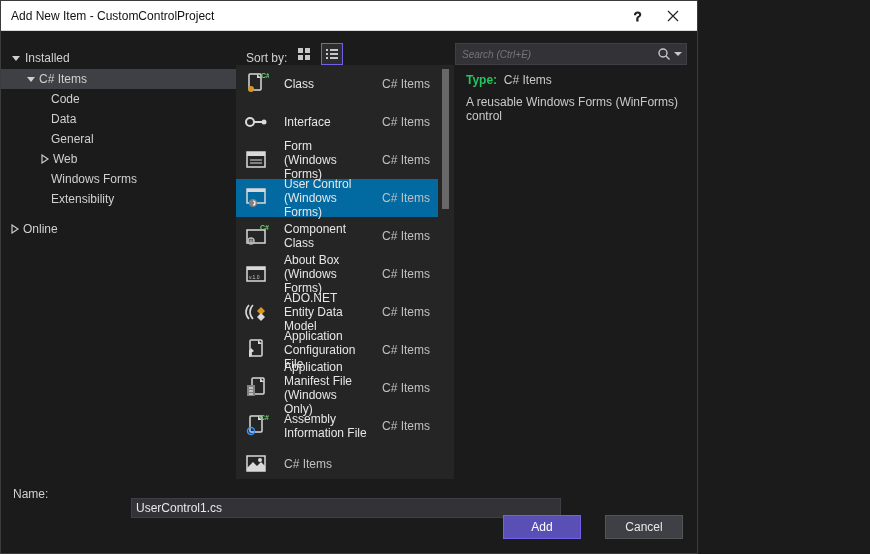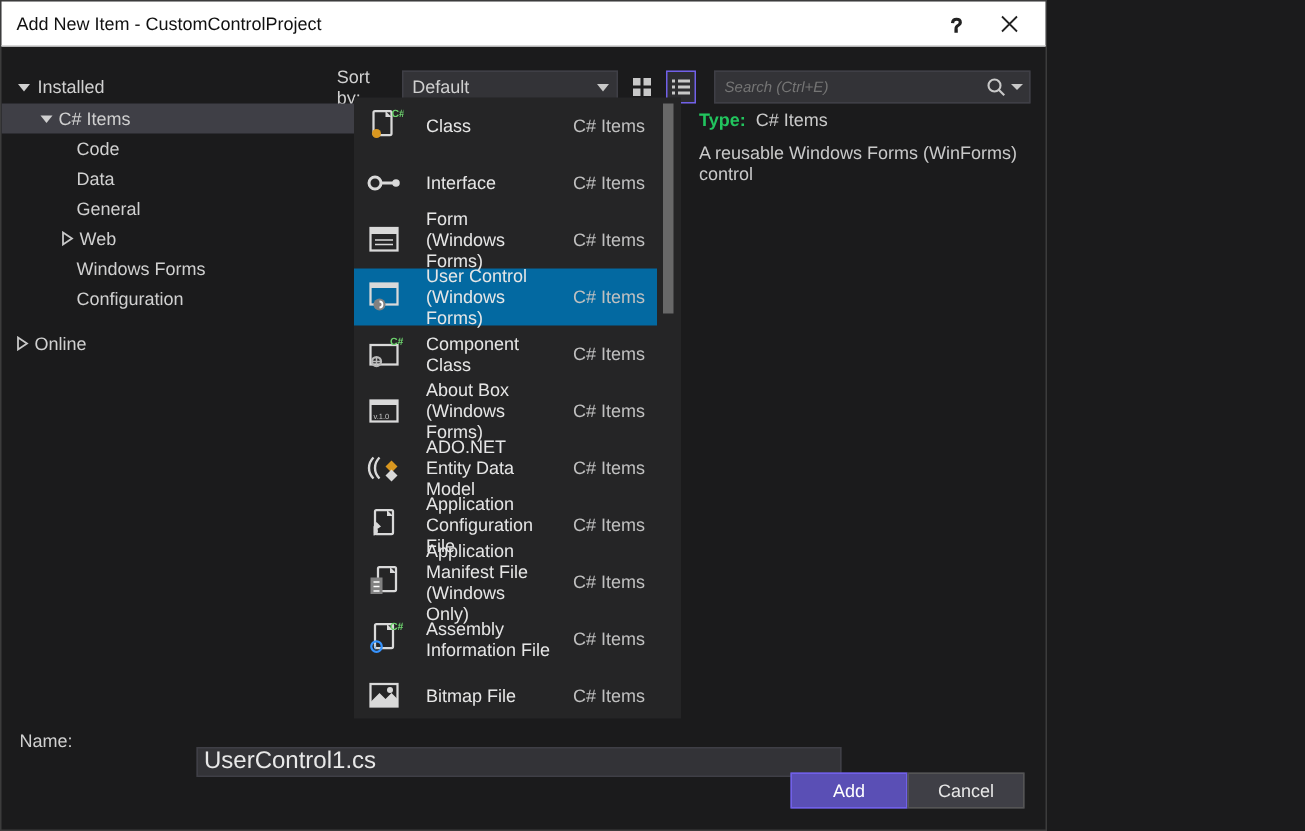--- a/index.html
+++ b/index.html
@@ -3,21 +3,21 @@
 <meta charset="utf-8">
 <style>
   * { box-sizing: border-box; margin: 0; padding: 0; }
   html, body { width: 870px; height: 554px; overflow: hidden; font-family: "Segoe UI", Arial, sans-serif; font-size: 12px; color: #d0d0d0; background: #1b1b1c; }
   .window { width: 698px; height: 554px; display: flex; flex-direction: column; border: 1px solid #3c3c3c; background: #1b1b1c; }
   .titlebar { height: 30px; background: #fff; color: #111; display: flex; align-items: center; padding: 0 6px 0 10px; border-bottom: 1px solid #d8d8d8; }
   .titlebar .title { flex: 1; font-size: 12px; }
   .titlebar .tb-btn { width: 36px; height: 28px; display: flex; align-items: center; justify-content: center; color: #222; }
   .titlebar .tb-btn svg { stroke: #222; }
 
-  .top-row { height: 34px; display: flex; align-items: center; padding: 20px 10px 0 10px; gap: 6px; }
+  .top-row { height: 34px; display: flex; align-items: flex-end; padding: 20px 10px 0 10px; gap: 6px; }
   .sidebar-header { width: 225px; display: flex; align-items: center; gap: 4px; cursor: default; }
   .sidebar-header .lbl { font-size: 12px; }
   .sort-lbl { margin-left: 4px; }
   .sortbox { width: 158px; height: 22px; background: #333337; border: 1px solid #3f3f46; display: flex; align-items: center; padding: 0 4px 0 6px; color: #cfcfcf; }
   .sortbox .flex { flex: 1; }
   .view-btn { width: 22px; height: 22px; display: flex; align-items: center; justify-content: center; border: 1px solid transparent; }
   .view-btn.selected { border: 1px solid #7160e8; background: #2d2d30; }
   .spacer-flex { flex: 1; }
   .search-wrap { width: 232px; height: 22px; background: #333337; border: 1px solid #3f3f46; display: flex; align-items: center; padding: 0 4px 0 6px; }
   .search-wrap input { flex: 1; background: transparent; border: none; outline: none; color: #cfcfcf; font-size: 10px; font-style: italic; }
@@ -41,23 +41,23 @@
   .list-row .cat { color: #c0c0c0; }
   .scrollbar { width: 16px; background: #252526; position: relative; }
   .thumb { position: absolute; left: 4px; width: 7px; top: 4px; height: 140px; background: #686868; border-radius: 0; }
 
   .info-panel { width: 243px; padding: 8px 12px; color: #c9c9c9; }
   .info-panel .type-row { margin-bottom: 8px; }
   .info-panel b { font-weight: 600; color: #22c55e; }
 
   .name-row { height: 30px; display: flex; align-items: center; padding: 2px 12px; gap: 10px; }
   .name-row .name-lbl { width: 108px; }
-  .name-row input { width: 430px; height: 20px; background: #333337; border: 1px solid #3f3f46; color: #e8e8e8; padding: 0 4px; font-size: 16px; outline: none; margin-top: 28px; }
-
-  .buttons-row { height: 44px; display: flex; align-items: center; justify-content: flex-end; gap: 0; padding: 0 14px 8px 0; }
+  .name-row input { width: 430px; height: 20px; background: #333337; border: 1px solid #3f3f46; color: #e8e8e8; padding: 0 4px; font-size: 12px; outline: none; margin-top: 28px; }
+
+  .buttons-row { height: 44px; display: flex; align-items: center; justify-content: flex-end; gap: 24px; padding: 0 14px 8px 0; }
   .btn { width: 78px; height: 24px; background: #3f3f46; color: #e8e8e8; display: flex; align-items: center; justify-content: center; border: 1px solid #555; cursor: default; }
   .btn.primary { background: #5a4fb5; border: 1px solid #7160e8; color: #fff; }
 
   svg { display: block; }
   .tag { font-size: 7px; fill: #6fd66f; font-weight: bold; }
 </style>
 </head>
 <body>
 
 <div class="window">
@@ -79,28 +79,20 @@
   <div class="top-row">
     <div class="sidebar-header">
       <span class="arrow">
         <svg width="10" height="10" viewBox="0 0 10 10">
             <path d="M1 3 L9 3 L5 8 Z" fill="#d0d0d0"></path>
           </svg>
       </span>
       <span class="lbl">Installed</span>
     </div>
     <span class="sort-lbl">Sort by:</span>
-    <div class="sortbox">
-      <span class="flex">Default</span>
-      <span>
-        <svg width="10" height="10" viewBox="0 0 10 10">
-            <path d="M1 3 L9 3 L5 8 Z" fill="#c8c8c8"></path>
-          </svg>
-      </span>
-    </div>
     <div class="view-btn">
       <svg width="14" height="14" viewBox="0 0 14 14" fill="#c8c8c8">
           <rect x="1" y="1" width="5" height="5"></rect>
           <rect x="8" y="1" width="5" height="5"></rect>
           <rect x="1" y="8" width="5" height="5"></rect>
           <rect x="8" y="8" width="5" height="5"></rect>
         </svg>
     </div>
     <div class="view-btn selected">
       <svg width="14" height="14" viewBox="0 0 14 14" fill="#c8c8c8">
@@ -154,21 +146,21 @@
             <svg width="10" height="10" viewBox="0 0 10 10">
               <path d="M2 1 L2 9 L8 5 Z" fill="none" stroke="#c8c8c8" stroke-width="1.2"></path>
             </svg>
           </span>
         <span class="lbl">Web</span>
       </div>
       <div class="tree-item ind2">
           <span class="lbl">Windows Forms</span>
         </div>
       <div class="tree-item ind2">
-          <span class="lbl">Configuration</span>
+          <span class="lbl">Extensibility</span>
         </div>
       <div style="height:10px"></div>
       <div class="tree-item">
         <span class="arrow">
             <svg width="10" height="10" viewBox="0 0 10 10">
               <path d="M2 1 L2 9 L8 5 Z" fill="none" stroke="#c8c8c8" stroke-width="1.2"></path>
             </svg>
           </span>
         <span class="lbl">Online</span>
       </div>
@@ -296,21 +288,20 @@
             <span class="cat">C# Items</span>
           </div>
           <div class="list-row">
             <span class="icon">
               <svg width="26" height="26" viewBox="0 0 26 26">
                 <rect x="4" y="5" width="18" height="15" fill="none" stroke="#d9d9d9" stroke-width="1.5"></rect>
                 <path d="M4 17 L10 11 L14 15 L18 11 L22 15 L22 20 L4 20 Z" fill="#d9d9d9"></path>
                 <circle cx="17" cy="9" r="2" fill="#d9d9d9"></circle>
               </svg>
             </span>
-            <span class="name">Bitmap File</span>
             <span class="cat">C# Items</span>
           </div>
         </div>
       <div class="scrollbar">
         <div class="thumb"></div>
       </div>
     </div>
 
     <div class="info-panel">
       <div class="type-row">

